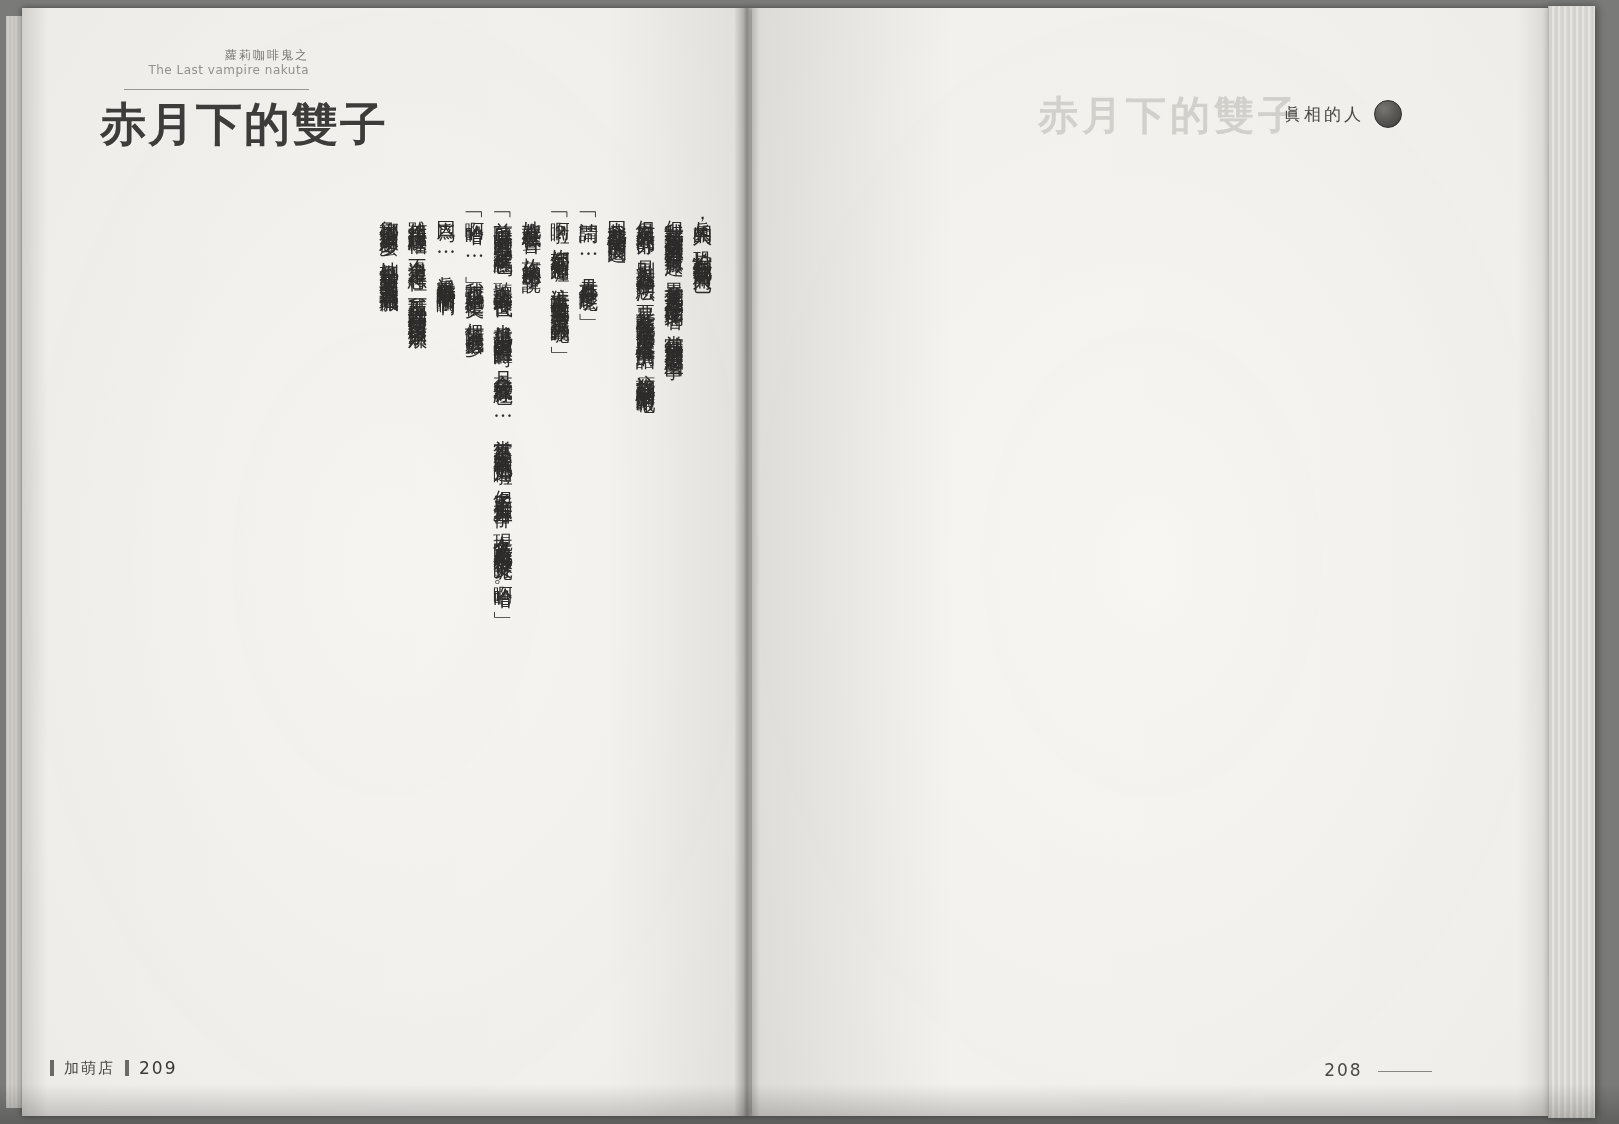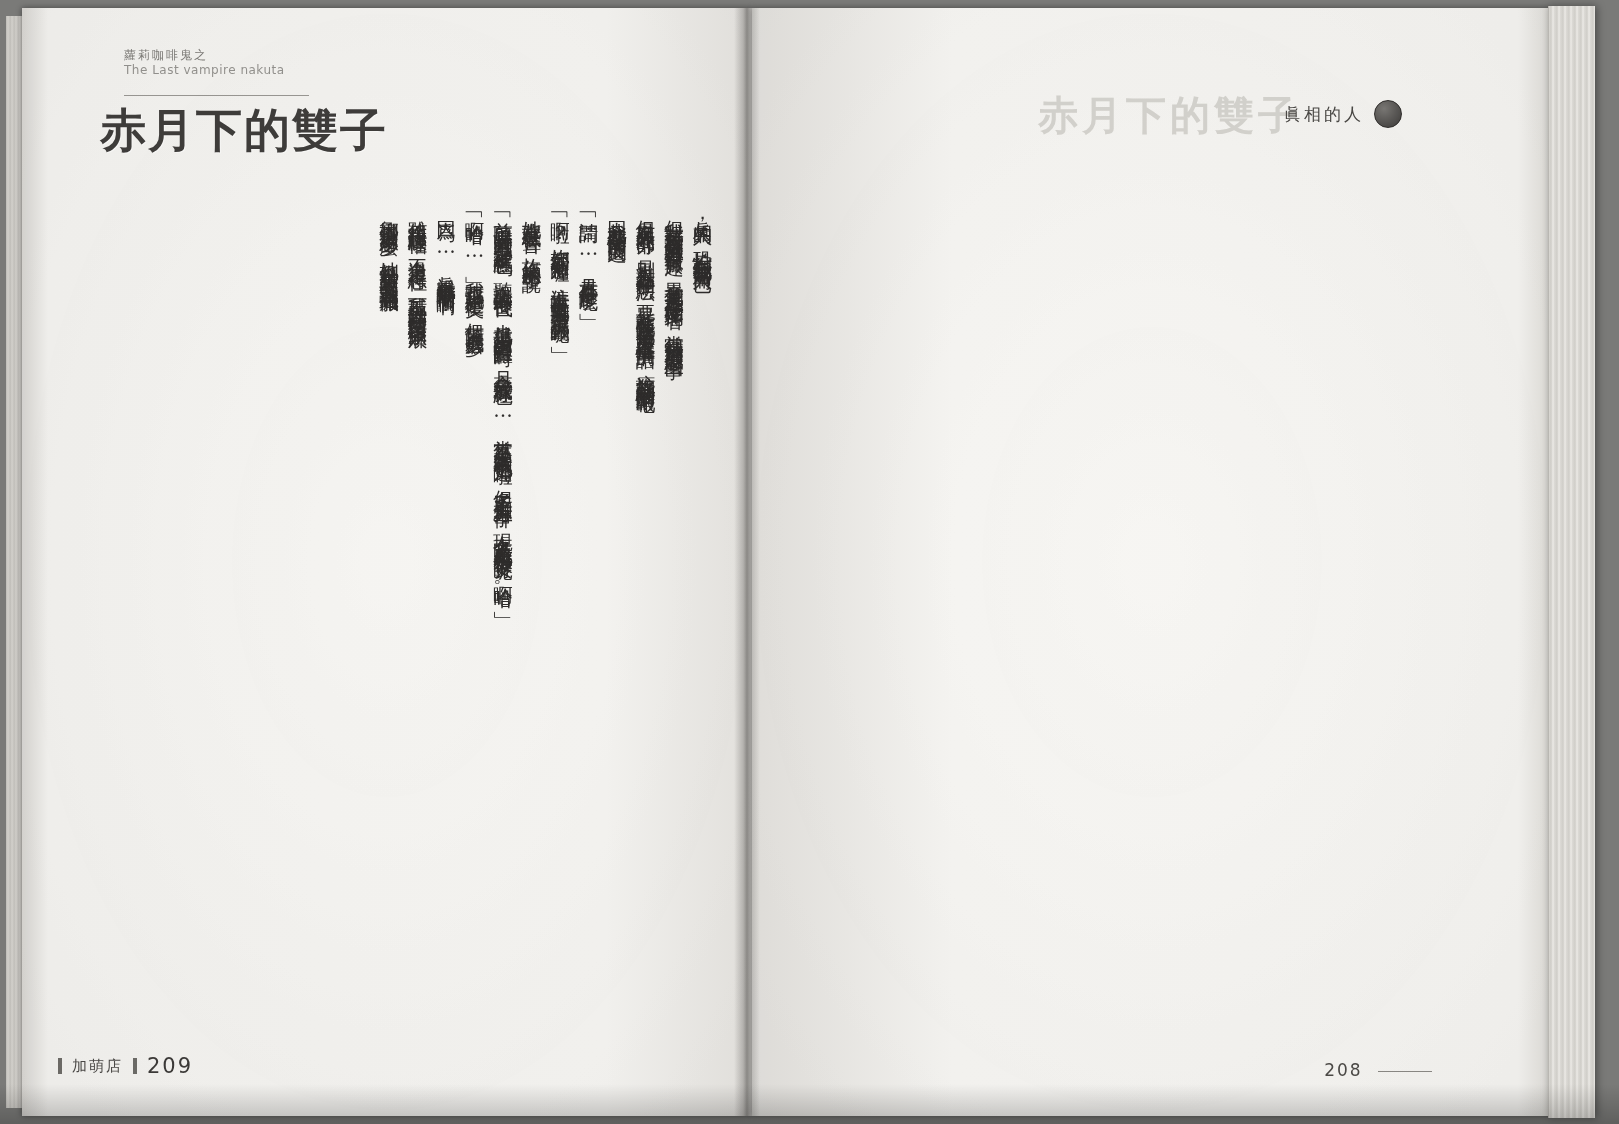--- a/index.html
+++ b/index.html
@@ -80,25 +80,25 @@
     position: absolute;
     left: 78px; top: 40px;
     width: 300px; height: 110px;
     color: #5d5b58;
   }
   .logo-sub {
     font-size: 11px;
     letter-spacing: 1px;
     color: #7d7b77;
     line-height: 1.25;
-    text-align: left;
+    text-align: right;
     width: 185px;
     margin-left: 24px;
     border-bottom: 1px solid #9a9894;
-    padding-bottom: 17px;
+    padding-bottom: 11px;
   }
   .logo-sub .cn { font-size: 12px; letter-spacing: 2px; display:block; }
   .logo-sub .en { font-size: 12px; letter-spacing: 0.5px; display:block; opacity:.8;}
   .logo-main {
     font-size: 46px;
     font-weight: bold;
     letter-spacing: 2px;
     color: #3f3d3b;
     margin-top: 4px;
     font-family: "DejaVu Serif", "Liberation Serif", serif;
@@ -154,32 +154,32 @@
     color: #2e2c2b;
     height: 830px;
     margin-left: 9px;
     white-space: pre-wrap;
   }
   .col.indent { padding-top: 22px; }
 
   
   .footer-left {
     position: absolute;
-    left: 36px; bottom: 38px;
+    left: 28px; bottom: 38px;
     display: flex; align-items: center; gap: 10px;
     color: #4c4a47;
     font-size: 15px;
     letter-spacing: 2px;
   }
   .footer-left .bar {
     display: inline-block;
     width: 4px; height: 16px;
     background: #6e6c68;
   }
-  .footer-left .pg { font-size: 21px; color: #3c3a38; }
+  .footer-left .pg { font-size: 17px; color: #3c3a38; }
 
   .footer-right {
     position: absolute;
     right: 120px; bottom: 36px;
     color: #4c4a47;
     font-size: 17px;
     letter-spacing: 2px;
     text-align: right;
   }
   .footer-right .line {

